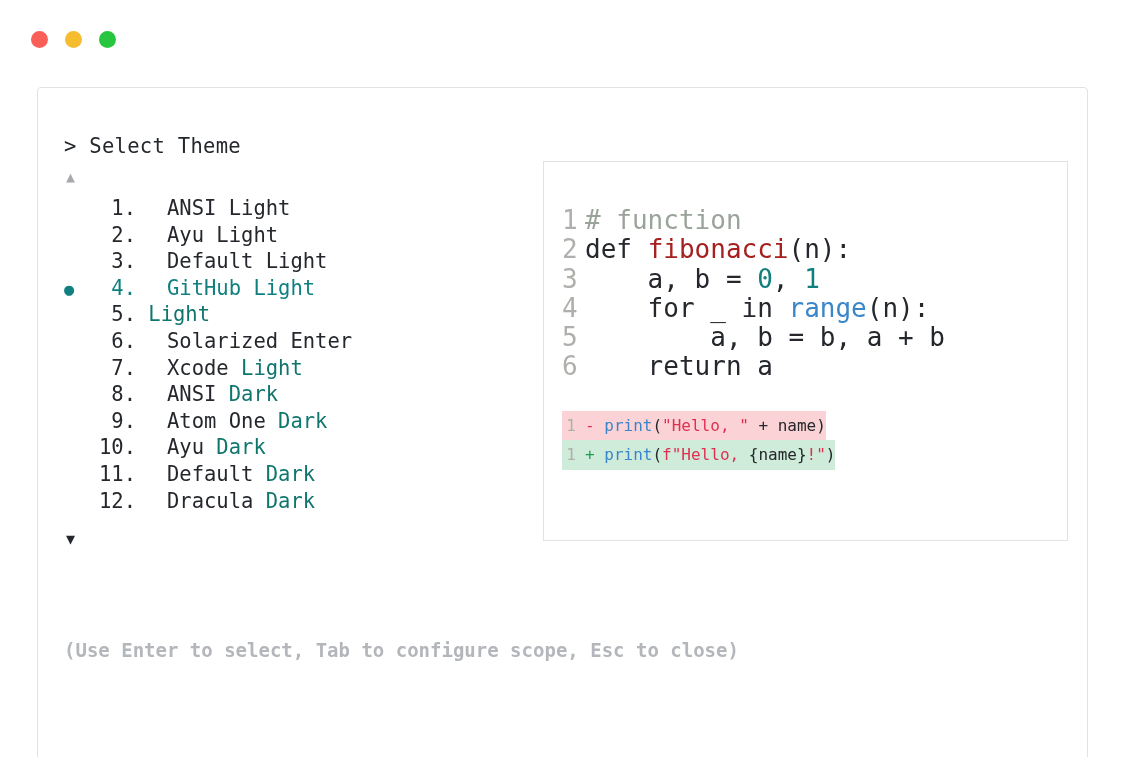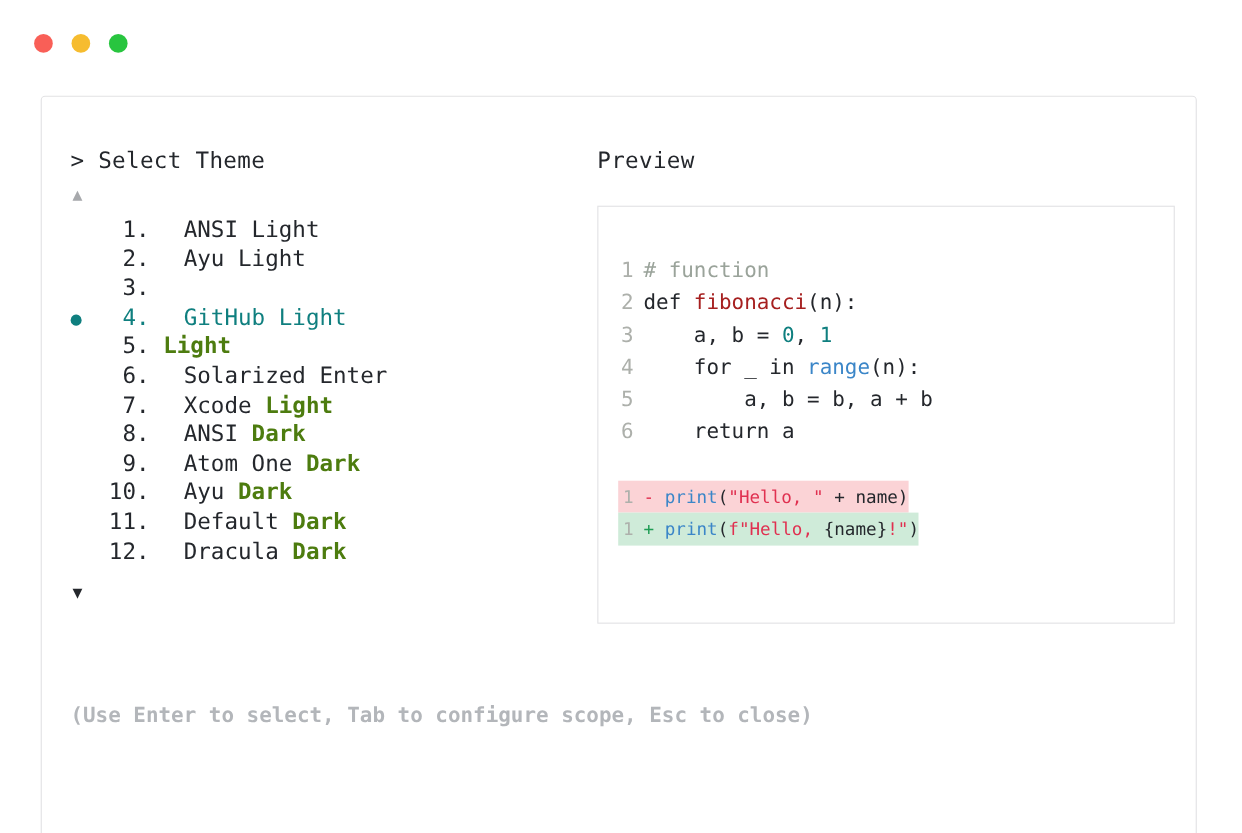--- a/index.html
+++ b/index.html
@@ -107,21 +107,21 @@
     text-align: left;
     font-size: 17px;
     color: #0f7f7f;
   }
   .num-cell {
     width: 44px;
     flex: 0 0 44px;
     text-align: right;
   }
   .name-cell { margin-left: 31px; }
-  .variant-muted { color: #4d7c0f; font-weight: bold; }
+  .variant-muted { color: #0f766e; }
   .theme-row.selected,
   .theme-row.selected .num-cell,
   .theme-row.selected .name-cell { color: #0f7f7f; }
 
   
   .hint {
     position: absolute;
     left: 26px;
     top: 550px;
     font-size: 19px;
@@ -135,21 +135,21 @@
   .preview-panel {
     margin-top: 28px;
     width: 525px;
     height: 380px;
     box-sizing: border-box;
     border: 1.4px solid #e2e2e4;
     background: #ffffff;
     padding: 44px 0 0 18px;
   }
   .code {
-    font-size: 19px;
+    font-size: 26px;
     line-height: 29.3px;
     color: #24272c;
     white-space: pre;
   }
   .code-line { display: block; height: 29.3px; white-space: pre; }
   .ln {
     display: inline-block;
     width: 14px;
     text-align: right;
     color: #adb0ab;
@@ -188,37 +188,36 @@
   <div class="cols">
 
     <div class="left-col">
       <div class="section-title">&gt; Select Theme</div>
 
       <div class="scroll-arrow arrow-up">▲</div>
 
       <ul class="theme-list" id="theme-list">
           <li class="theme-row"><span class="bullet-cell"></span><span class="num-cell">1.</span><span class="name-cell">ANSI Light</span></li>
           <li class="theme-row"><span class="bullet-cell"></span><span class="num-cell">2.</span><span class="name-cell">Ayu Light</span></li>
-          <li class="theme-row"><span class="bullet-cell"></span><span class="num-cell">3.</span></li>
+          <li class="theme-row"><span class="bullet-cell"></span><span class="num-cell">3.</span><span class="name-cell">Default Light</span></li>
           <li class="theme-row selected"><span class="bullet-cell">●</span><span class="num-cell">4.</span><span class="name-cell">GitHub Light</span></li>
           <li class="theme-row"><span class="bullet-cell"></span><span class="num-cell">5.</span><span class="variant-muted"> Light</span></li>
           <li class="theme-row"><span class="bullet-cell"></span><span class="num-cell">6.</span><span class="name-cell">Solarized Enter</span></li>
           <li class="theme-row"><span class="bullet-cell"></span><span class="num-cell">7.</span><span class="name-cell">Xcode</span><span class="variant-muted"> Light</span></li>
           <li class="theme-row"><span class="bullet-cell"></span><span class="num-cell">8.</span><span class="name-cell">ANSI</span><span class="variant-muted"> Dark</span></li>
           <li class="theme-row"><span class="bullet-cell"></span><span class="num-cell">9.</span><span class="name-cell">Atom One</span><span class="variant-muted"> Dark</span></li>
           <li class="theme-row"><span class="bullet-cell"></span><span class="num-cell">10.</span><span class="name-cell">Ayu</span><span class="variant-muted"> Dark</span></li>
           <li class="theme-row"><span class="bullet-cell"></span><span class="num-cell">11.</span><span class="name-cell">Default</span><span class="variant-muted"> Dark</span></li>
           <li class="theme-row"><span class="bullet-cell"></span><span class="num-cell">12.</span><span class="name-cell">Dracula</span><span class="variant-muted"> Dark</span></li>
         </ul>
 
       <div class="scroll-arrow arrow-down">▼</div>
     </div>
 
     <div class="right-col">
-      <div class="section-title">Preview</div>
       <div class="preview-panel">
         <div class="code" id="code-sample"><span class="code-line"><span class="ln">1</span><span class="tok-comment"># function</span></span><span class="code-line"><span class="ln">2</span><span class="tok-plain">def </span><span class="tok-func">fibonacci</span><span class="tok-plain">(n):</span></span><span class="code-line"><span class="ln">3</span><span class="tok-plain">    a, b = </span><span class="tok-num">0</span><span class="tok-plain">, </span><span class="tok-num">1</span></span><span class="code-line"><span class="ln">4</span><span class="tok-plain">    for _ in </span><span class="tok-builtin">range</span><span class="tok-plain">(n):</span></span><span class="code-line"><span class="ln">5</span><span class="tok-plain">        a, b = b, a + b</span></span><span class="code-line"><span class="ln">6</span><span class="tok-plain">    return a</span></span></div>
         <div class="diff-block" id="diff-sample">
             <span class="diff-wrap"><span class="diff-line diff-del"><span class="ln">1</span><span class="marker-del">- </span><span class="tok-builtin">print</span><span class="tok-plain">(</span><span class="tok-str">"Hello, "</span><span class="tok-plain"> + name)</span></span></span>
             <span class="diff-wrap"><span class="diff-line diff-add"><span class="ln">1</span><span class="marker-add">+ </span><span class="tok-builtin">print</span><span class="tok-plain">(</span><span class="tok-str">f"Hello, </span><span class="tok-plain">{name}</span><span class="tok-str">!"</span><span class="tok-plain">)</span></span></span>
           </div>
       </div>
     </div>
 
     <div class="hint">(Use Enter to select, Tab to configure scope, Esc to close)</div>

